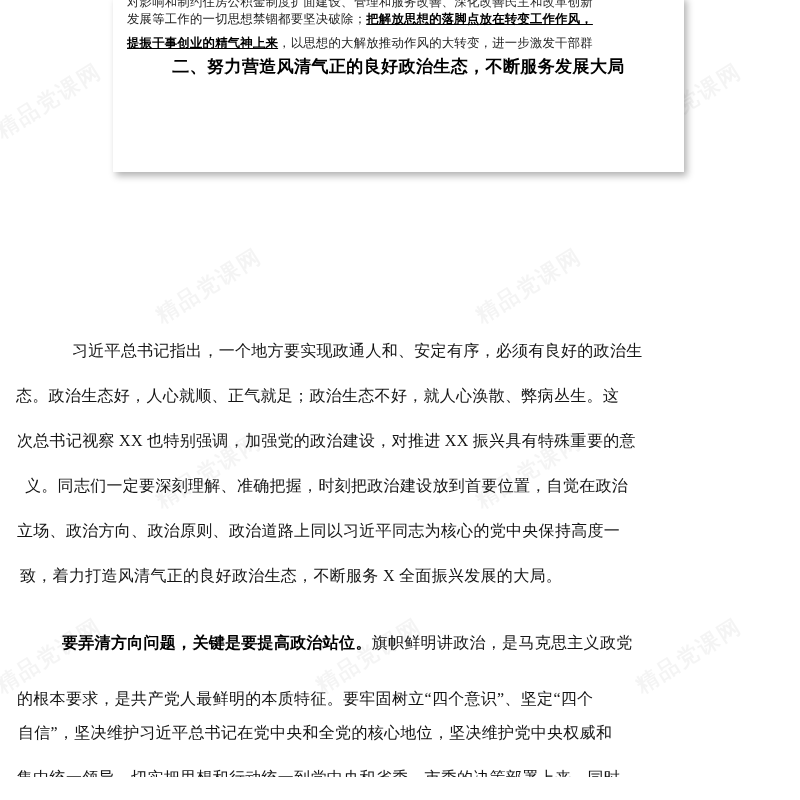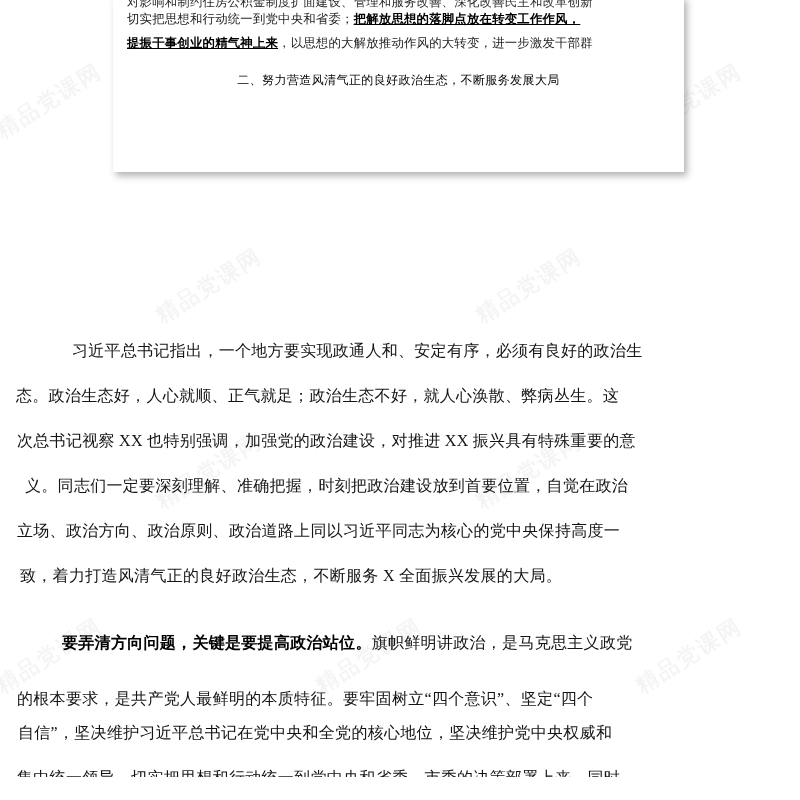--- a/index.html
+++ b/index.html
@@ -80,24 +80,23 @@
     height: 12px;
     line-height: 12px;
     overflow: hidden;
     margin-top: 0;
     color: #2a2a2a;
   }
   .sheet-line.clip-top span { display: inline-block; margin-top: -11px; }
   .sheet-line b { font-weight: 700; color: #000; text-decoration: underline; }
 
   .sheet-heading {
-    margin-top: 17px;
     text-align: center;
-    font-size: 12px;
-    font-weight: 400;
+    font-size: 17px;
+    font-weight: 700;
     letter-spacing: 0.4px;
     color: #000;
     white-space: nowrap;
   }
 
   
   .body-page {
     position: absolute;
     left: 0;
     top: 300px;
@@ -161,21 +160,21 @@
     <div class="watermark" style="left:470px; top:860px;">精品党课网</div>
   </div>
 
   <div class="sheet-top">
     <div class="sheet-top-inner">
 
       <div class="sheet-line clip-top">
         <span>对影响和制约住房公积金制度扩面建设、管理和服务改善、深化改善民主和改革创新</span>
       </div>
 
-      <div class="sheet-line"><span>切实把思想和行动统一到党中央和省委；</span><b>把解放思想的落脚点放在转变工作作风，</b></div>
+      <div class="sheet-line"><span>发展等工作的一切思想禁锢都要坚决破除；</span><b>把解放思想的落脚点放在转变工作作风，</b></div>
 
       <div class="sheet-line"><b>提振干事创业的精气神上来</b><span>，以思想的大解放推动作风的大转变，进一步激发干部群</span></div>
 
 
 
       <div class="sheet-heading">二、努力营造风清气正的良好政治生态，不断服务发展大局</div>
 
     </div>
   </div>
 

